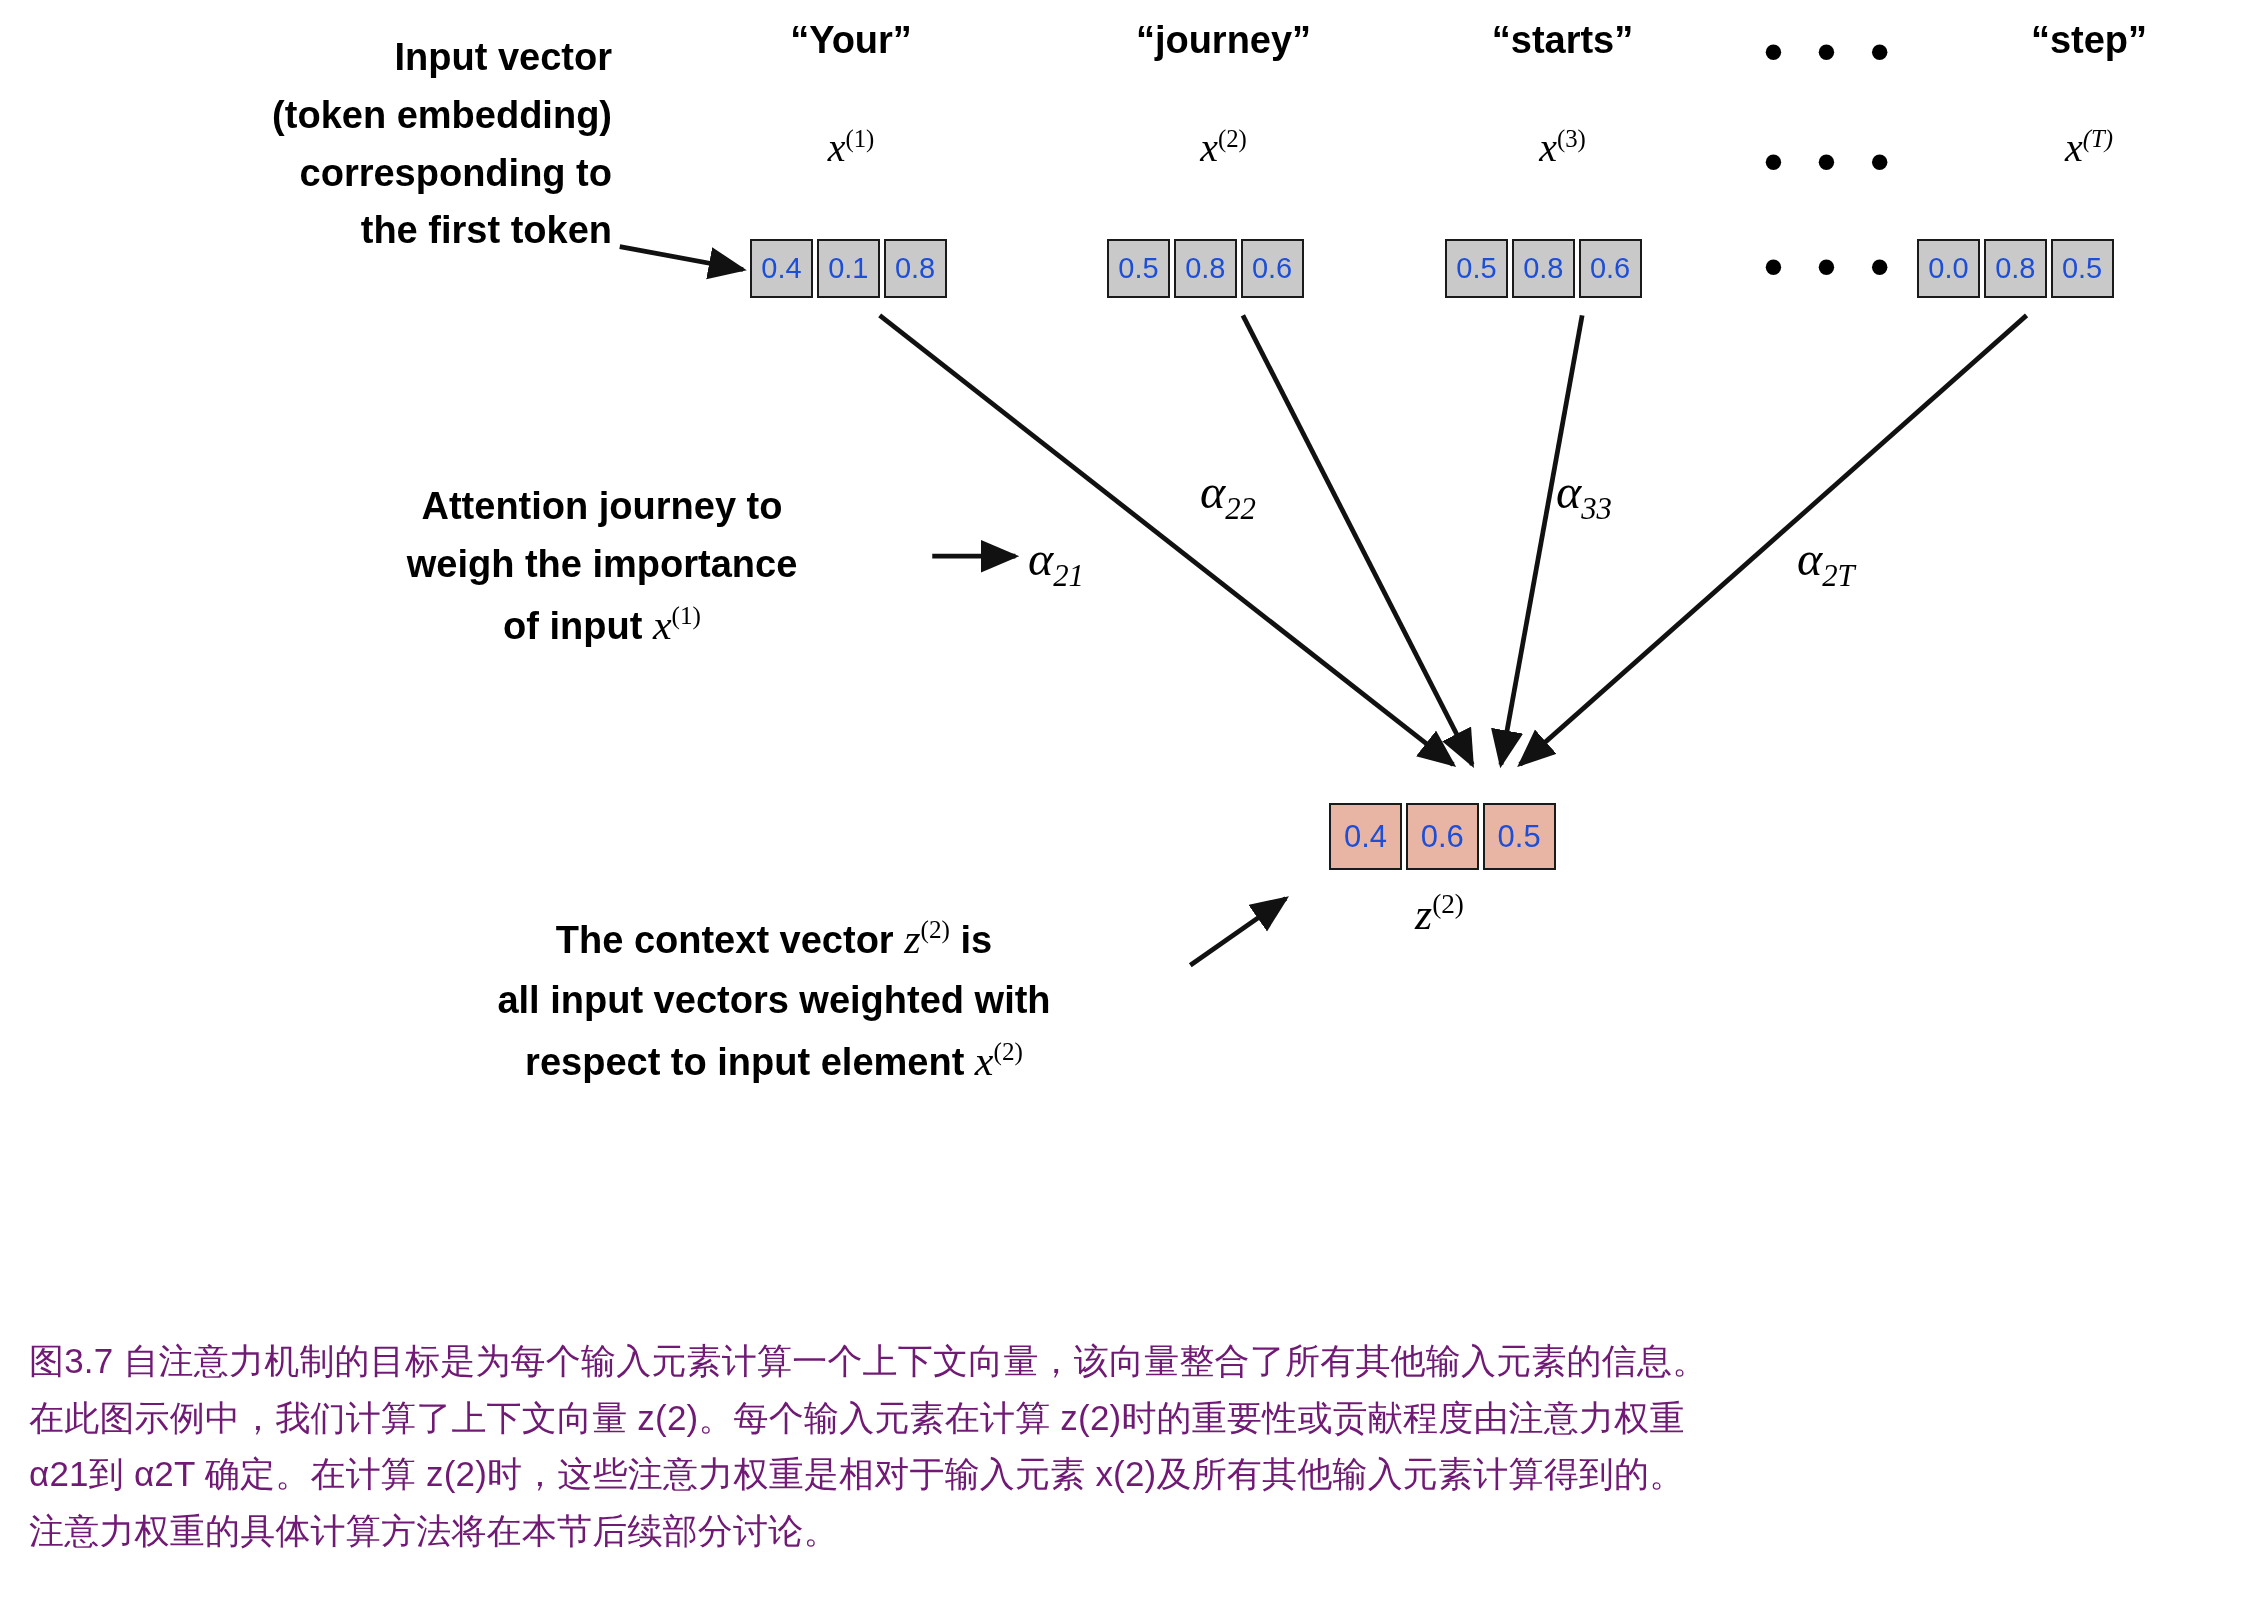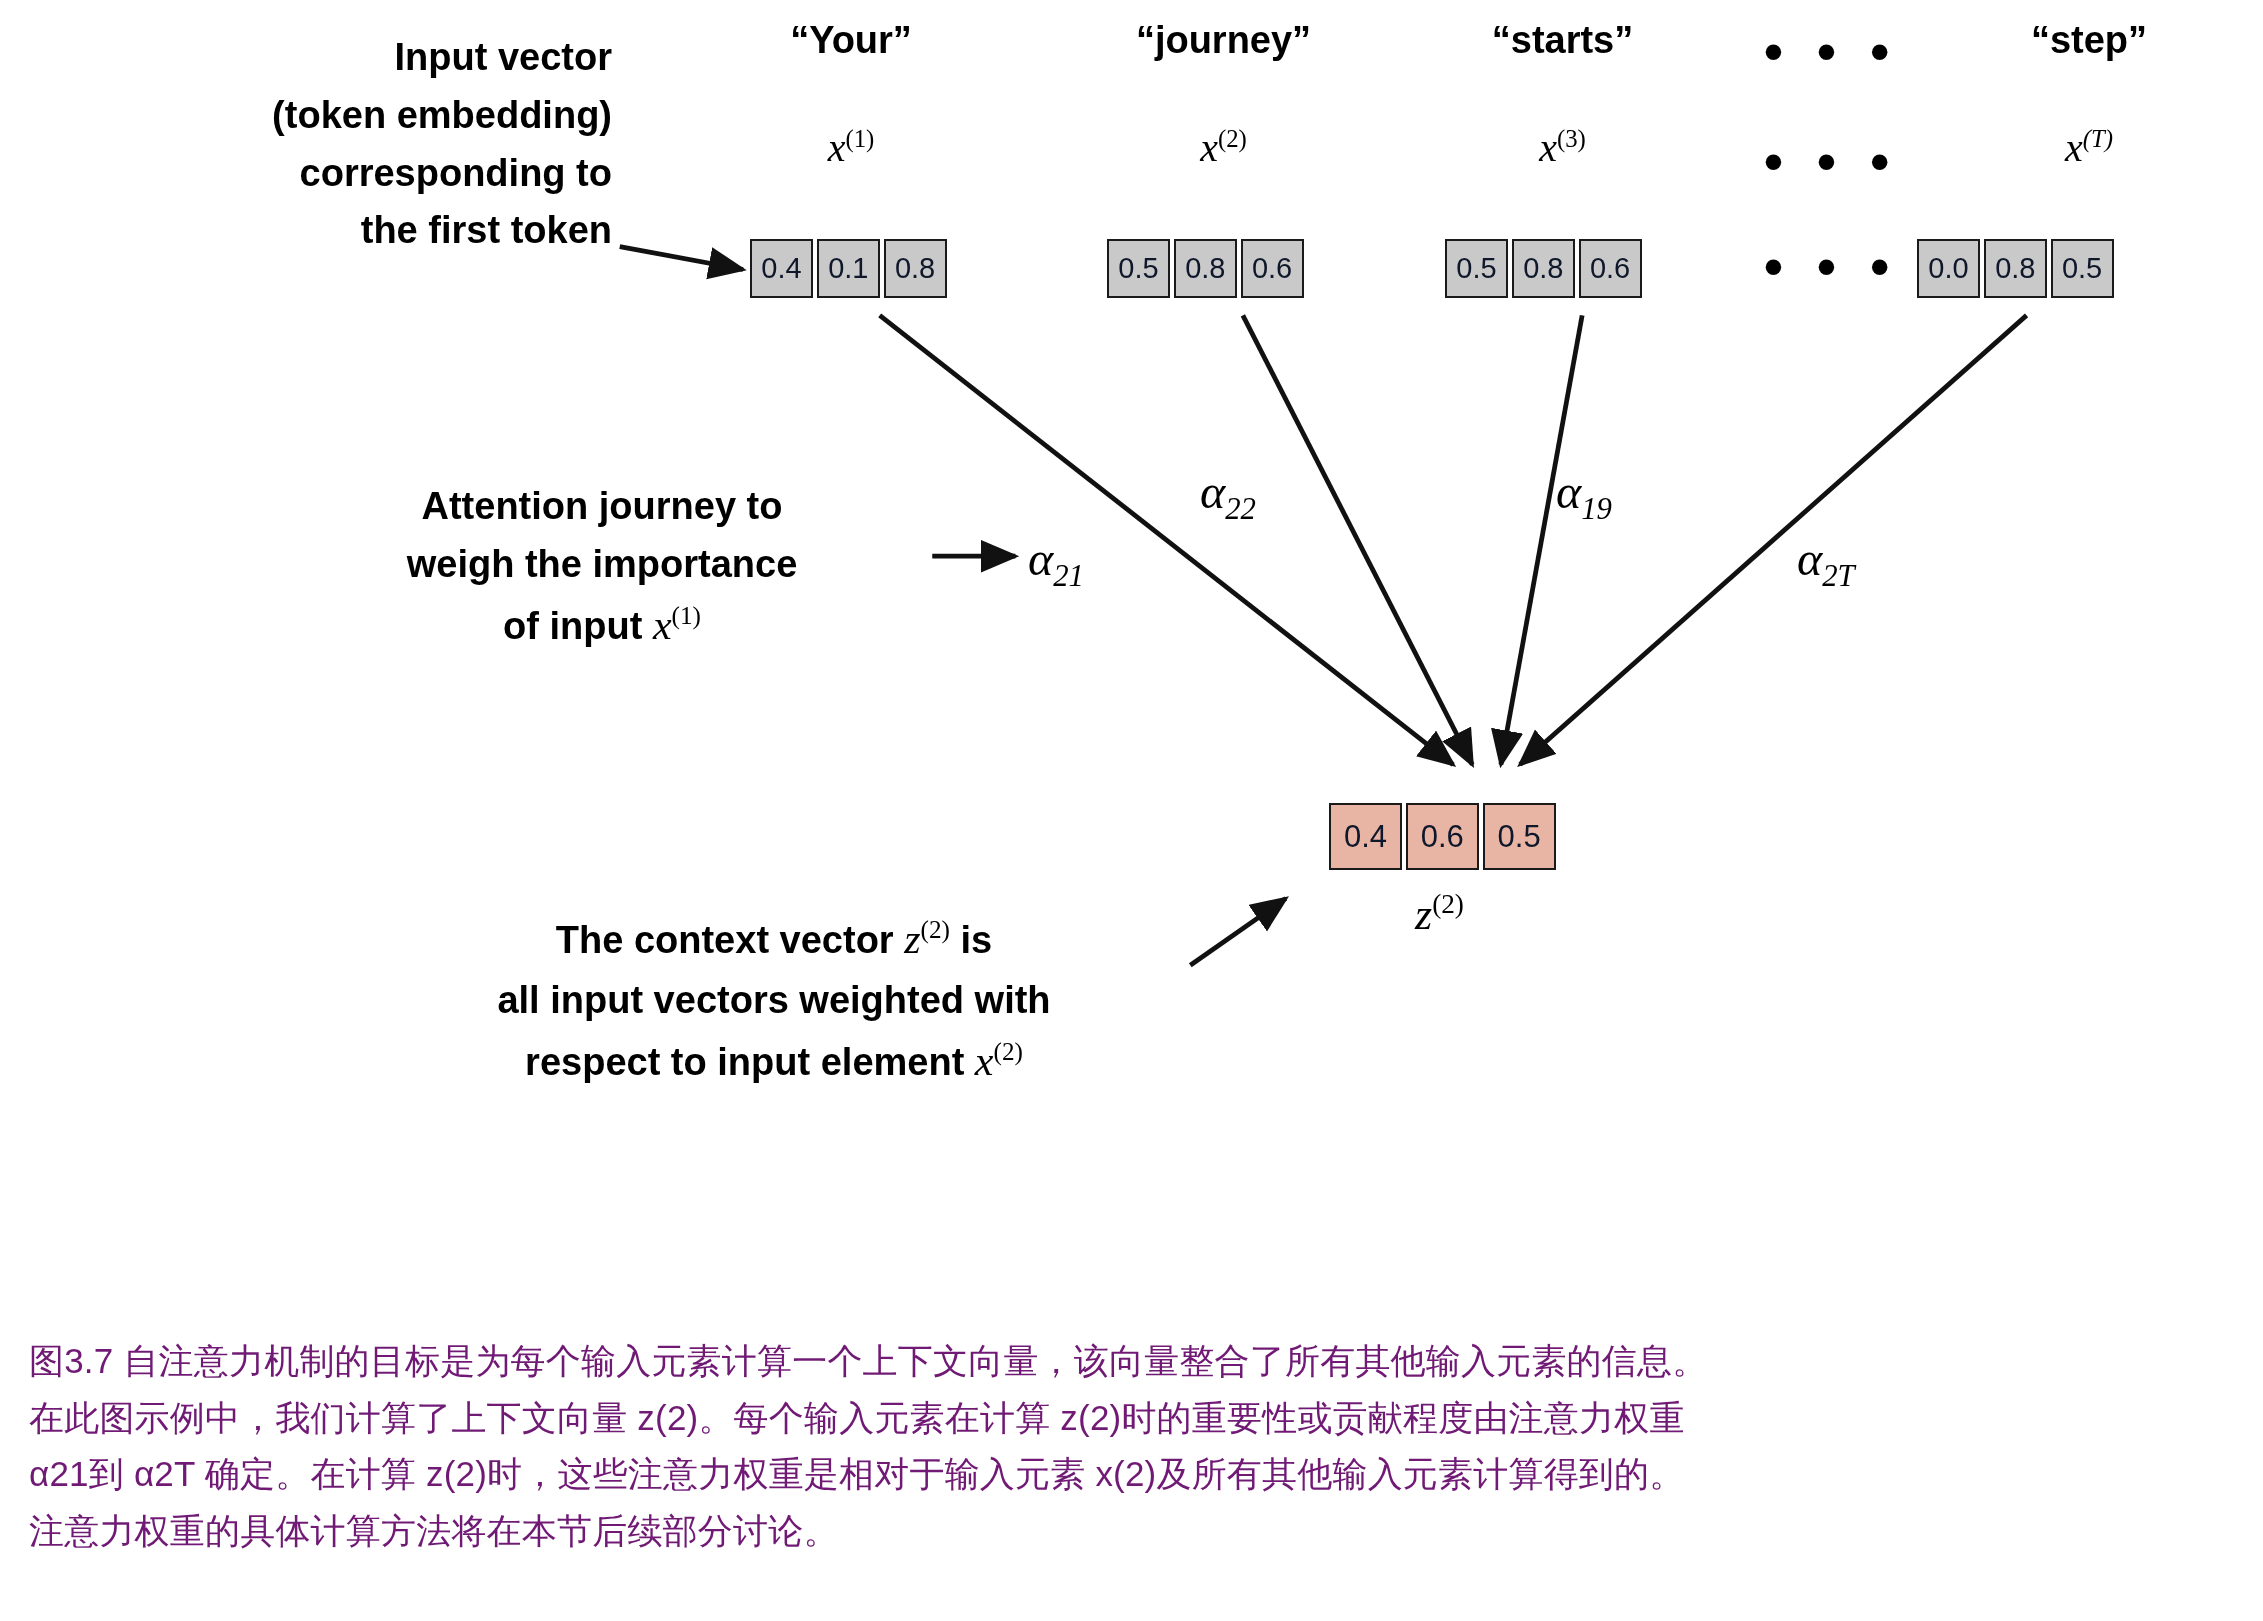--- a/index.html
+++ b/index.html
@@ -61,21 +61,21 @@
   .cell {
     width: 63px;
     height: 59px;
     border: 2.9px solid #1a1a1a;
     background: #c9c9c9;
     display: flex;
     align-items: center;
     justify-content: center;
     font-family: "Liberation Sans", sans-serif;
     font-size: 29px;
-    color: #0f172a;
+    color: #1d4ed8;
     box-sizing: border-box;
   }
   .vector.context .cell {
     background: #e8b4a4;
     width: 73px;
     height: 67px;
     font-size: 31px;
   }
 
   
@@ -234,21 +234,21 @@
     </div>
   </div>
 
   <div class="abs alpha" style="left:1028px; top:531px;">
     <span>α</span><sub>21</sub>
   </div>
   <div class="abs alpha" style="left:1200px; top:464px;">
     <span>α</span><sub>22</sub>
   </div>
   <div class="abs alpha" style="left:1556px; top:464px;">
-    <span>α</span><sub>19</sub>
+    <span>α</span><sub>33</sub>
   </div>
   <div class="abs alpha" style="left:1797px; top:531px;">
     <span>α</span><sub>2T</sub>
   </div>
 
   <div class="abs vector context" style="left:1329px; top:803px;">
     <div class="cell">0.4</div>
     <div class="cell">0.6</div>
     <div class="cell">0.5</div>
   </div>

